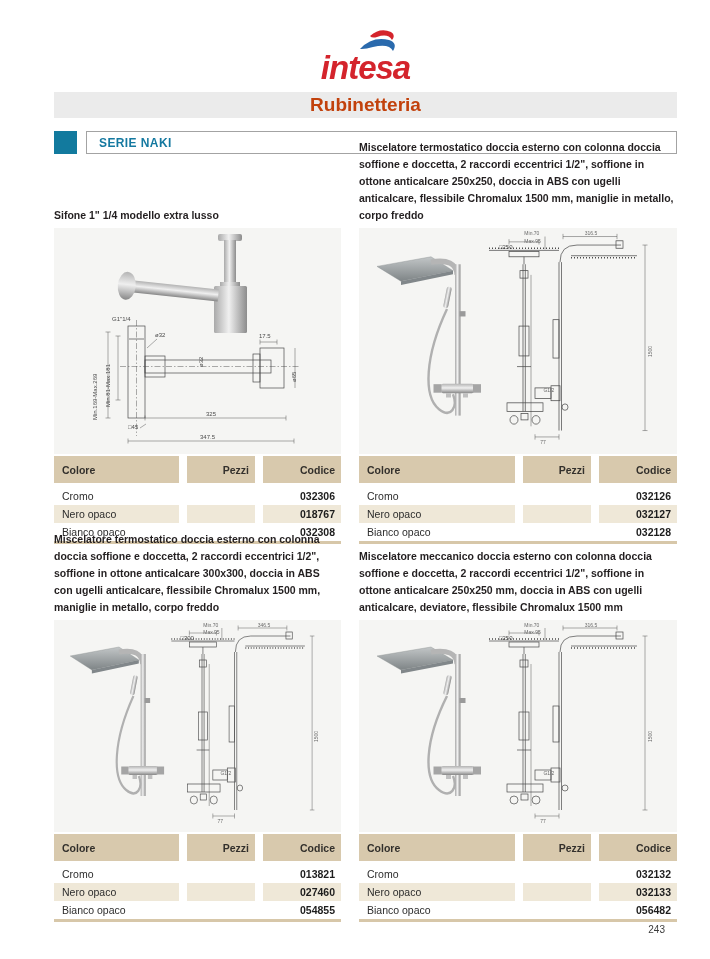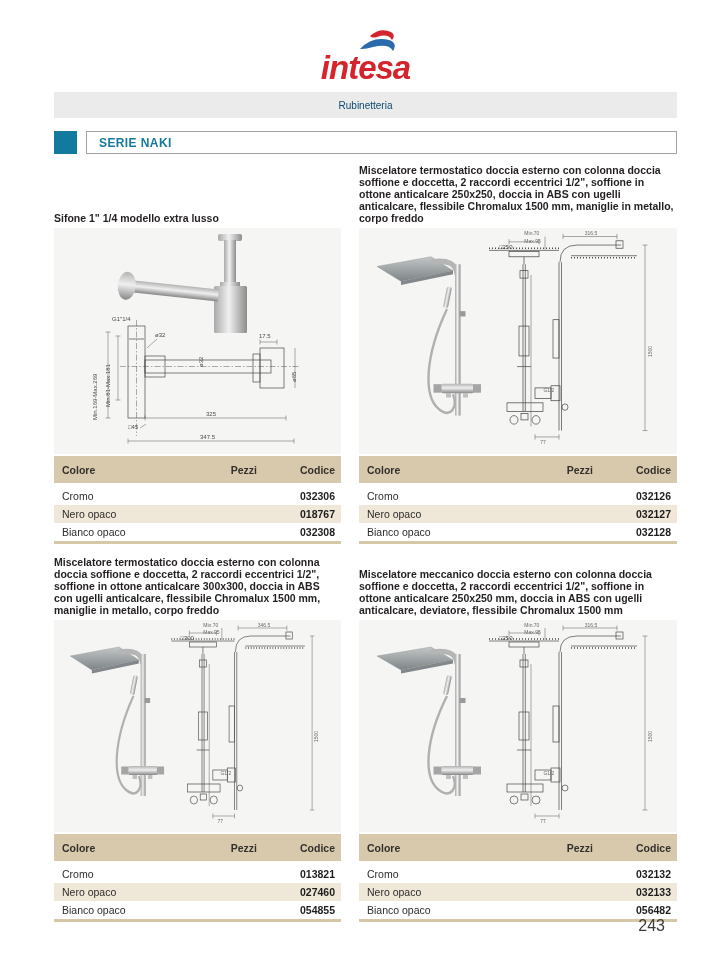--- a/index.html
+++ b/index.html
@@ -10,55 +10,55 @@
   .content{position:absolute;left:42px;top:0;width:623px;margin-left:12px;}
 
   
   .logo-wrap{height:84px;display:flex;justify-content:center;align-items:flex-end;}
   .logo{position:relative;padding-top:14px;}
   .logo-text{font-size:33px;font-weight:bold;font-style:italic;color:#d4242c;letter-spacing:-1px;line-height:1;}
   .logo-swoosh{position:absolute;top:-9px;left:42%;width:42px;height:26px;}
 
   
   .band{margin-top:8px;height:26px;background:#ebebeb;display:flex;align-items:center;justify-content:center;}
-  .band-title{color:#0c4a6e;font-weight:normal;font-size:10px;}
+  .band-title{color:#c2410c;font-weight:bold;font-size:19px;}
 
   
   .series-row{margin-top:13px;display:flex;align-items:stretch;height:23px;}
   .series-square{width:23px;height:23px;background:#127a9e;}
   .series-box{flex:1;margin-left:9px;border:1px solid #a3a3a3;display:flex;align-items:center;padding-left:12px;background:#fff;}
   .series-title{color:#1579a0;font-weight:bold;font-size:12px;letter-spacing:.4px;}
 
   
   .grid{display:grid;grid-template-columns:287px 318px;column-gap:18px;row-gap:8px;margin-top:6px;}
   .product-head{height:64px;display:flex;align-items:flex-end;padding-bottom:4px;}
-  .desc{font-weight:bold;font-size:10.5px;line-height:12px;color:#231f20;margin:0;}
+  .desc{font-weight:bold;font-size:10.5px;line-height:17px;color:#231f20;margin:0;}
   .drawing{position:relative;background:#f5f5f3;}
   .drawing svg{display:block;width:100%;height:100%;}
   .h-top{height:226px;}
   .h-bot{height:212px;}
 
   
   .dim{position:absolute;font-size:6px;line-height:1;color:#4a4a4a;white-space:nowrap;}
   .dim.xs{font-size:5px;color:#6a6a6a;}
   .rot{transform:rotate(-90deg);transform-origin:0 100%;}
 
   
   .table{margin-top:2px;border-bottom:3px solid #d7c7a9;}
-  .thead,.trow{display:grid;grid-template-columns:1fr 68px 78px;column-gap:0;}
+  .thead,.trow{display:grid;grid-template-columns:1fr 68px 78px;column-gap:8px;}
   .thead{height:27px;}
   .th{background:#d8c9ad;font-weight:bold;font-size:10.5px;color:#33302c;display:flex;align-items:center;padding:0 8px;}
   .th.r{justify-content:flex-end;padding-right:6px;}
   .tbody{margin-top:4px;}
   .trow{height:18px;}
   .td{font-size:10.5px;display:flex;align-items:center;padding:0 8px;color:#2c2c2c;}
   .td.code{font-weight:bold;justify-content:flex-end;padding-right:6px;color:#1d1d1d;}
   .trow.alt .td{background:#efe8d8;}
 
-  .page-num{position:absolute;right:45px;bottom:24px;font-size:16px;color:#3c3c3c;}
+  .page-num{position:absolute;right:45px;bottom:24px;font-size:10px;color:#3c3c3c;}
 
   .art line,.art path.s,.art rect.s,.art circle.s,.art ellipse.s{stroke:#4a4a4a;stroke-width:.7;fill:none;}
   .art .thin{stroke-width:.45;}
   .art .dash{stroke-dasharray:6 2 1.5 2;}
   .art .hatch{stroke-dasharray:1 2;stroke-width:1.4;}
 </style>
 </head>
 <body>
 
 <svg width="0" height="0" style="position:absolute" aria-hidden="true">

